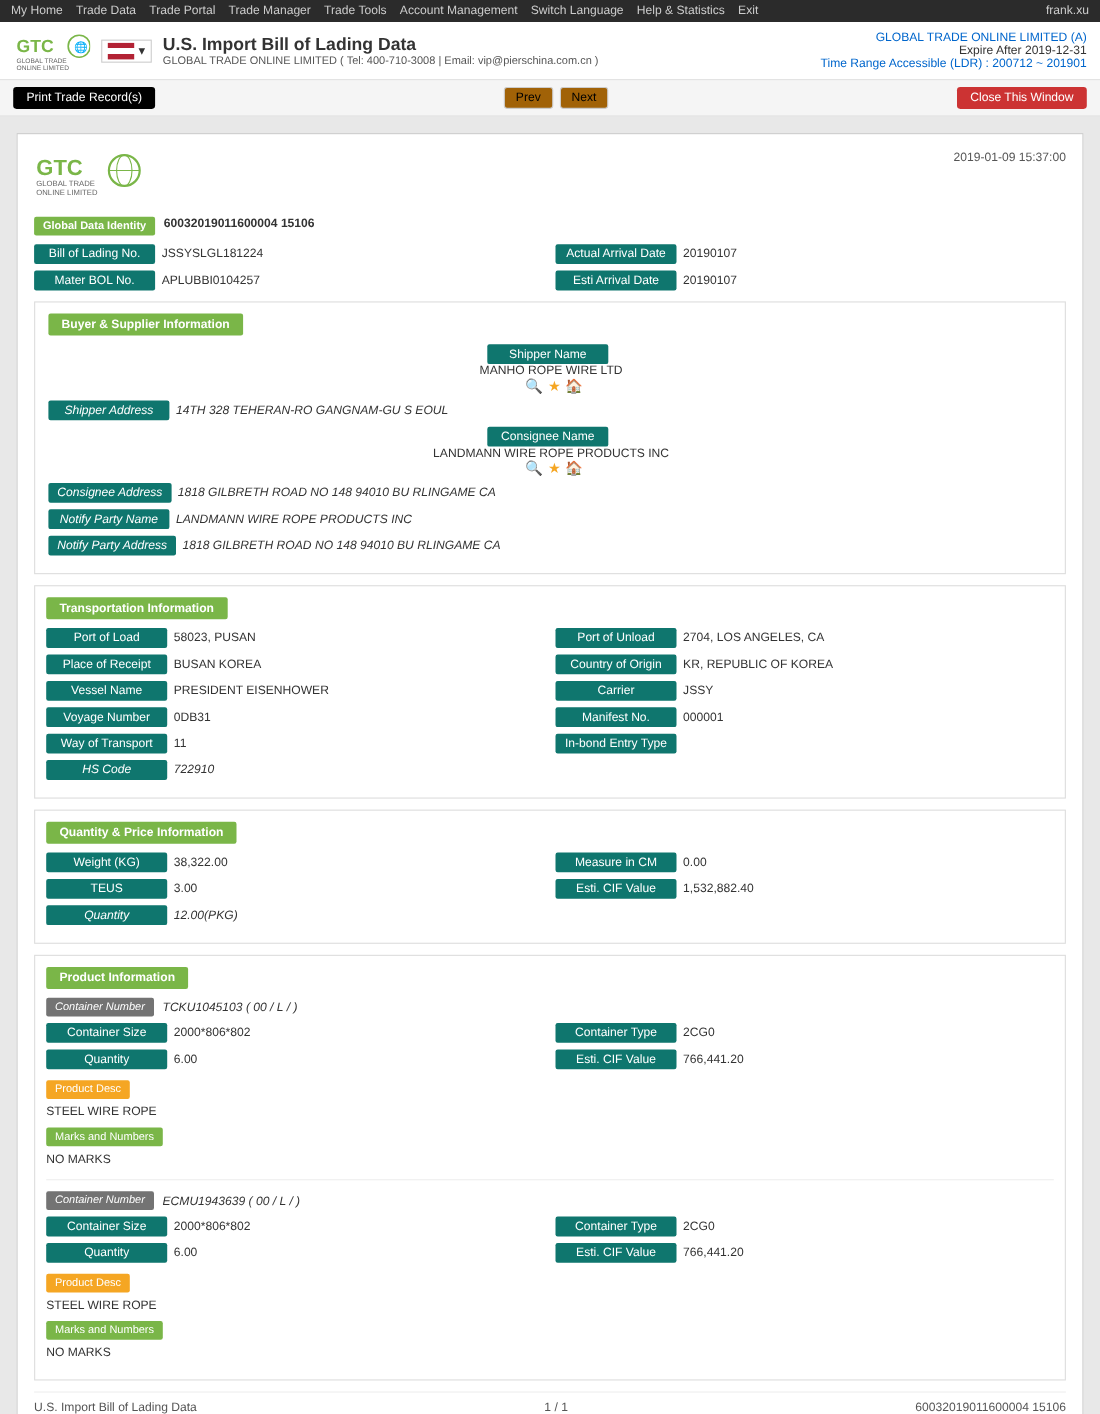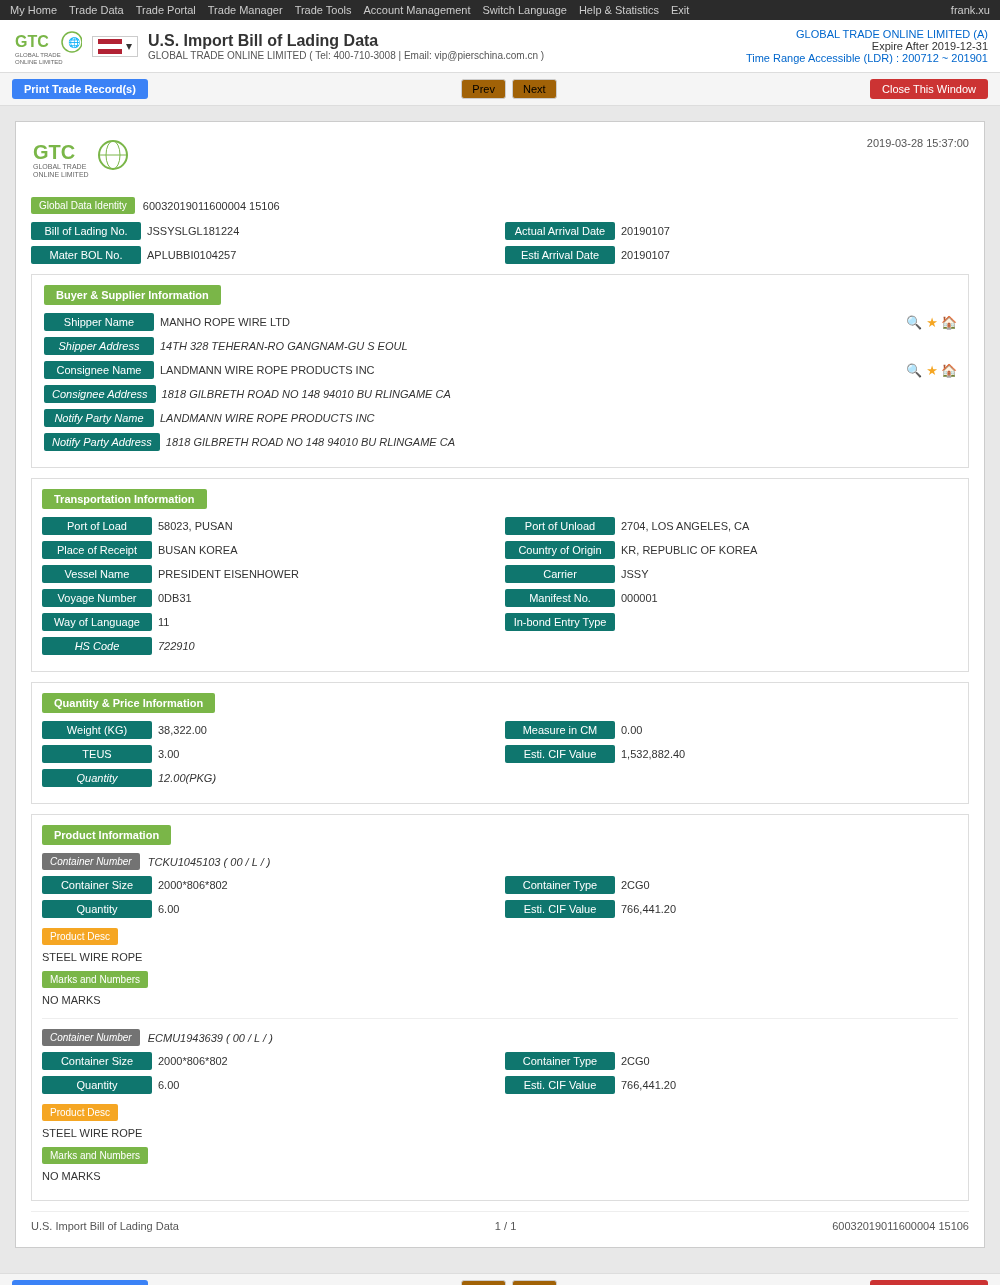--- a/index.html
+++ b/index.html
@@ -18,21 +18,21 @@
     .flag-box { display: flex; align-items: center; gap: 4px; border: 1px solid #ccc; padding: 2px 5px; cursor: pointer; }
     .flag { width: 24px; height: 15px; background: linear-gradient(to bottom, #b22234 33%, #fff 33%, #fff 66%, #b22234 66%); position: relative; }
     .page-title { font-size: 16px; font-weight: bold; color: #333; }
     .header-right { text-align: right; font-size: 11px; color: #0066cc; }
     .header-right .expire { color: #333; }
 
     
     .toolbar { background: #f5f5f5; padding: 6px 12px; display: flex; justify-content: space-between; align-items: center; border-bottom: 1px solid #ddd; }
     .toolbar-left { display: flex; gap: 6px; }
     .toolbar-right { display: flex; gap: 6px; }
-    .btn-print { background: #3b82f6; color: #fff; border: none; padding: 4px 12px; cursor: pointer; font-size: 11px; border-radius: 3px; font-weight: bold; }
+    .btn-print { background: #000000; color: #fff; border: none; padding: 4px 12px; cursor: pointer; font-size: 11px; border-radius: 3px; }
     .btn-nav { background: #a16207; border: 1px solid #ccc; padding: 3px 10px; cursor: pointer; font-size: 11px; border-radius: 3px; }
     .btn-close { background: #cc3333; color: #fff; border: none; padding: 4px 12px; cursor: pointer; font-size: 11px; border-radius: 3px; }
 
     
     .main { padding: 15px; background: #e8e8e8; }
     .record-card { background: #fff; border: 1px solid #ccc; padding: 15px; margin-bottom: 10px; }
     .record-header { display: flex; justify-content: space-between; align-items: flex-start; margin-bottom: 12px; }
 
     
     .field-row { display: flex; align-items: center; margin-bottom: 6px; font-style: italic; }
@@ -42,26 +42,26 @@
     .field-value { font-size: 11px; color: #333; }
 
     
     .section-header { background: #7ab648; color: #fff; padding: 4px 12px; font-size: 11px; font-weight: bold; display: inline-block; margin-bottom: 8px; border-radius: 2px; }
     .section-box { border: 1px solid #ddd; padding: 10px; margin-bottom: 10px; }
 
     
     .icons { display: flex; gap: 4px; margin-left: 6px; }
 
     
-    .gdi-row { display: flex; align-items: center; margin-bottom: 8px; }
+    .gdi-row { display: flex; align-items: flex-start; margin-bottom: 8px; font-weight: bold; }
     .gdi-label { background: #7ab648; color: #fff; padding: 3px 8px; font-size: 10px; border-radius: 2px; margin-right: 8px; white-space: nowrap; }
     .gdi-value { font-size: 11px; }
 
     
-    .shipper-row { display: flex; align-items: center; margin-bottom: 6px; }
+    .shipper-row { display: flex; align-items: center; margin-bottom: 6px; flex-direction: column; }
     .shipper-row .field-value { flex: 1; }
 
     
     .product-desc-label { background: #f5a623; color: #fff; padding: 3px 8px; font-size: 10px; border-radius: 2px; display: inline-block; margin-bottom: 4px; margin-top: 4px; }
     .marks-label { background: #7ab648; color: #fff; padding: 3px 8px; font-size: 10px; border-radius: 2px; display: inline-block; margin-bottom: 4px; margin-top: 4px; }
     .container-num-label { background: #737373; color: #fff; padding: 3px 8px; font-size: 10px; border-radius: 2px; margin-right: 8px; white-space: nowrap; }
 
     
     .card-footer { display: flex; justify-content: space-between; align-items: center; padding-top: 8px; border-top: 1px solid #eee; font-size: 11px; color: #555; }
 
@@ -138,21 +138,21 @@
       <div>
         <svg width="100" height="45" viewBox="0 0 100 45">
           <text x="2" y="22" font-size="20" font-weight="bold" fill="#7ab648" font-family="Arial">GTC</text>
           <text x="2" y="32" font-size="7" fill="#666" font-family="Arial">GLOBAL TRADE</text>
           <text x="2" y="40" font-size="7" fill="#666" font-family="Arial">ONLINE LIMITED</text>
           <circle cx="82" cy="18" r="14" fill="none" stroke="#7ab648" stroke-width="2"></circle>
           <ellipse cx="82" cy="18" rx="7" ry="14" fill="none" stroke="#7ab648" stroke-width="1"></ellipse>
           <line x1="68" y1="18" x2="96" y2="18" stroke="#7ab648" stroke-width="1"></line>
         </svg>
       </div>
-      <div style="font-size:11px;color:#555;">2019-03-28 15:37:00</div>
+      <div style="font-size:11px;color:#555;">2019-01-09 15:37:00</div>
     </div>
 
     <div class="gdi-row">
       <span class="gdi-label">Global Data Identity</span>
       <span class="gdi-value">60032019011600004 15106</span>
     </div>
 
     <div class="field-row-double">
       <div class="field-item">
         <span class="field-label">Bill of Lading No.</span>
@@ -267,21 +267,21 @@
           <span class="field-value">0DB31</span>
         </div>
         <div class="field-item">
           <span class="field-label">Manifest No.</span>
           <span class="field-value">000001</span>
         </div>
       </div>
 
       <div class="field-row-double">
         <div class="field-item">
-          <span class="field-label">Way of Language</span>
+          <span class="field-label">Way of Transport</span>
           <span class="field-value">11</span>
         </div>
         <div class="field-item">
           <span class="field-label">In-bond Entry Type</span>
           <span class="field-value"></span>
         </div>
       </div>
 
       <div class="field-row">
         <span class="field-label">HS Code</span>

